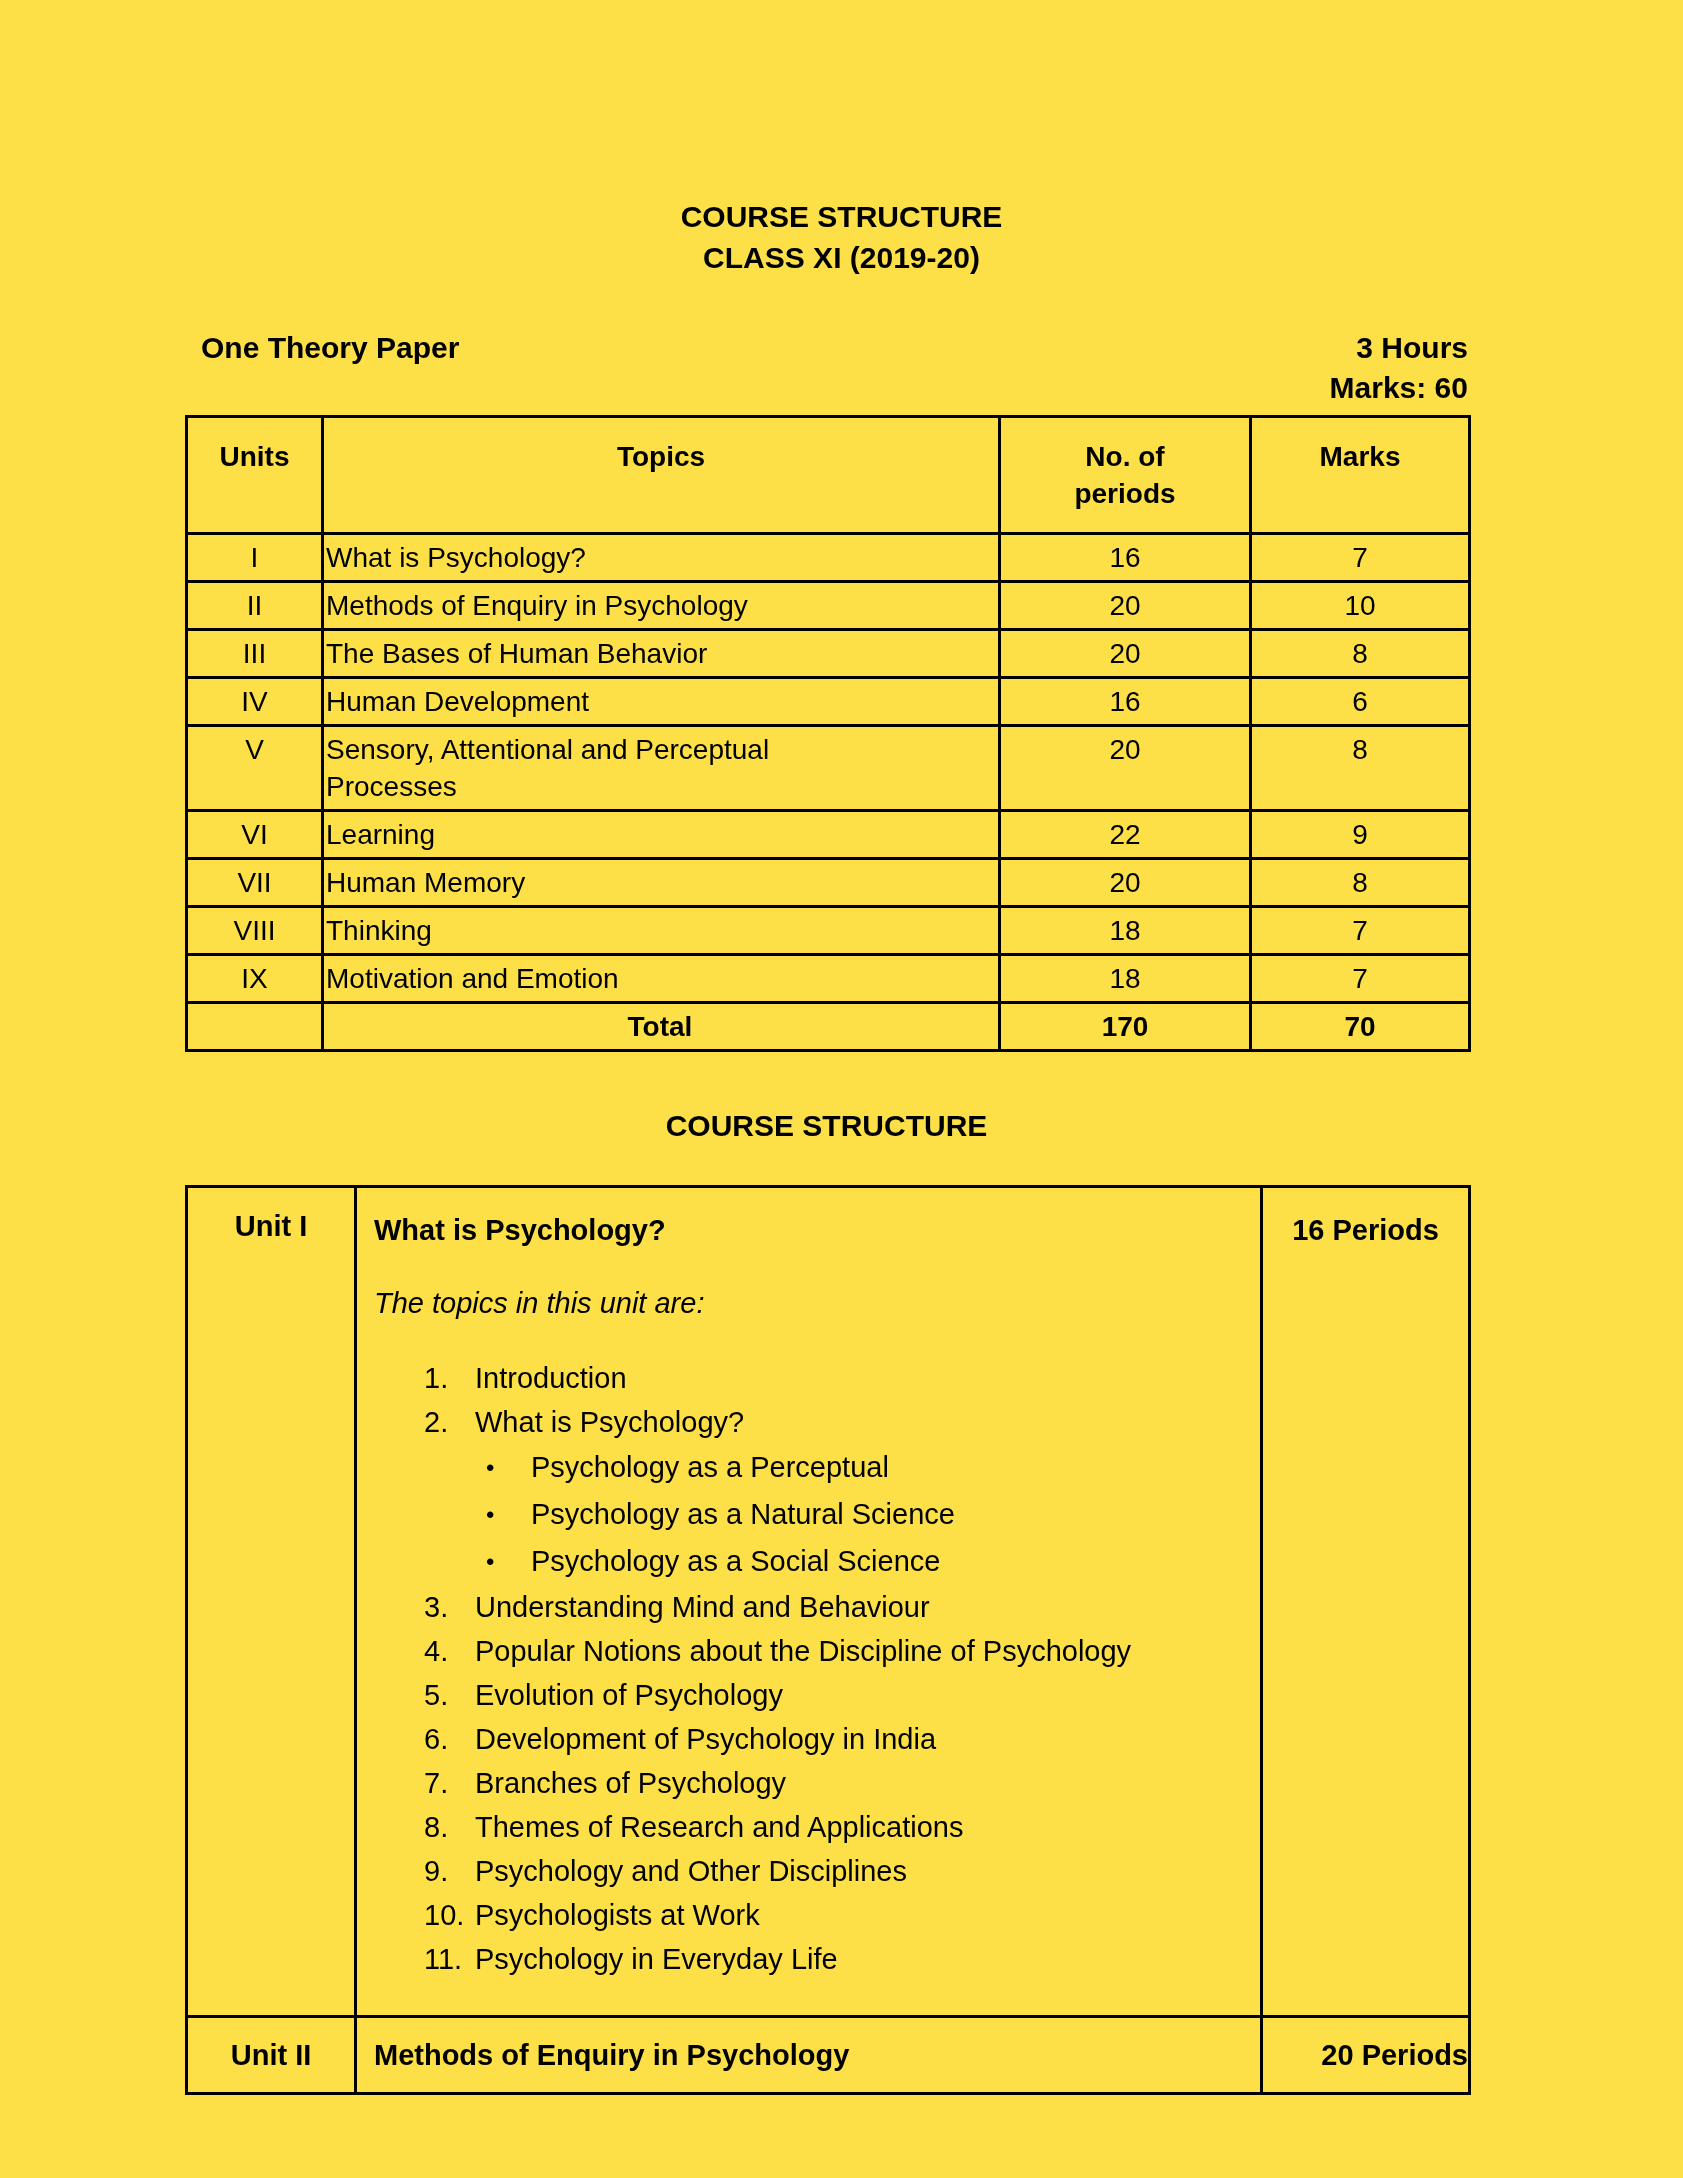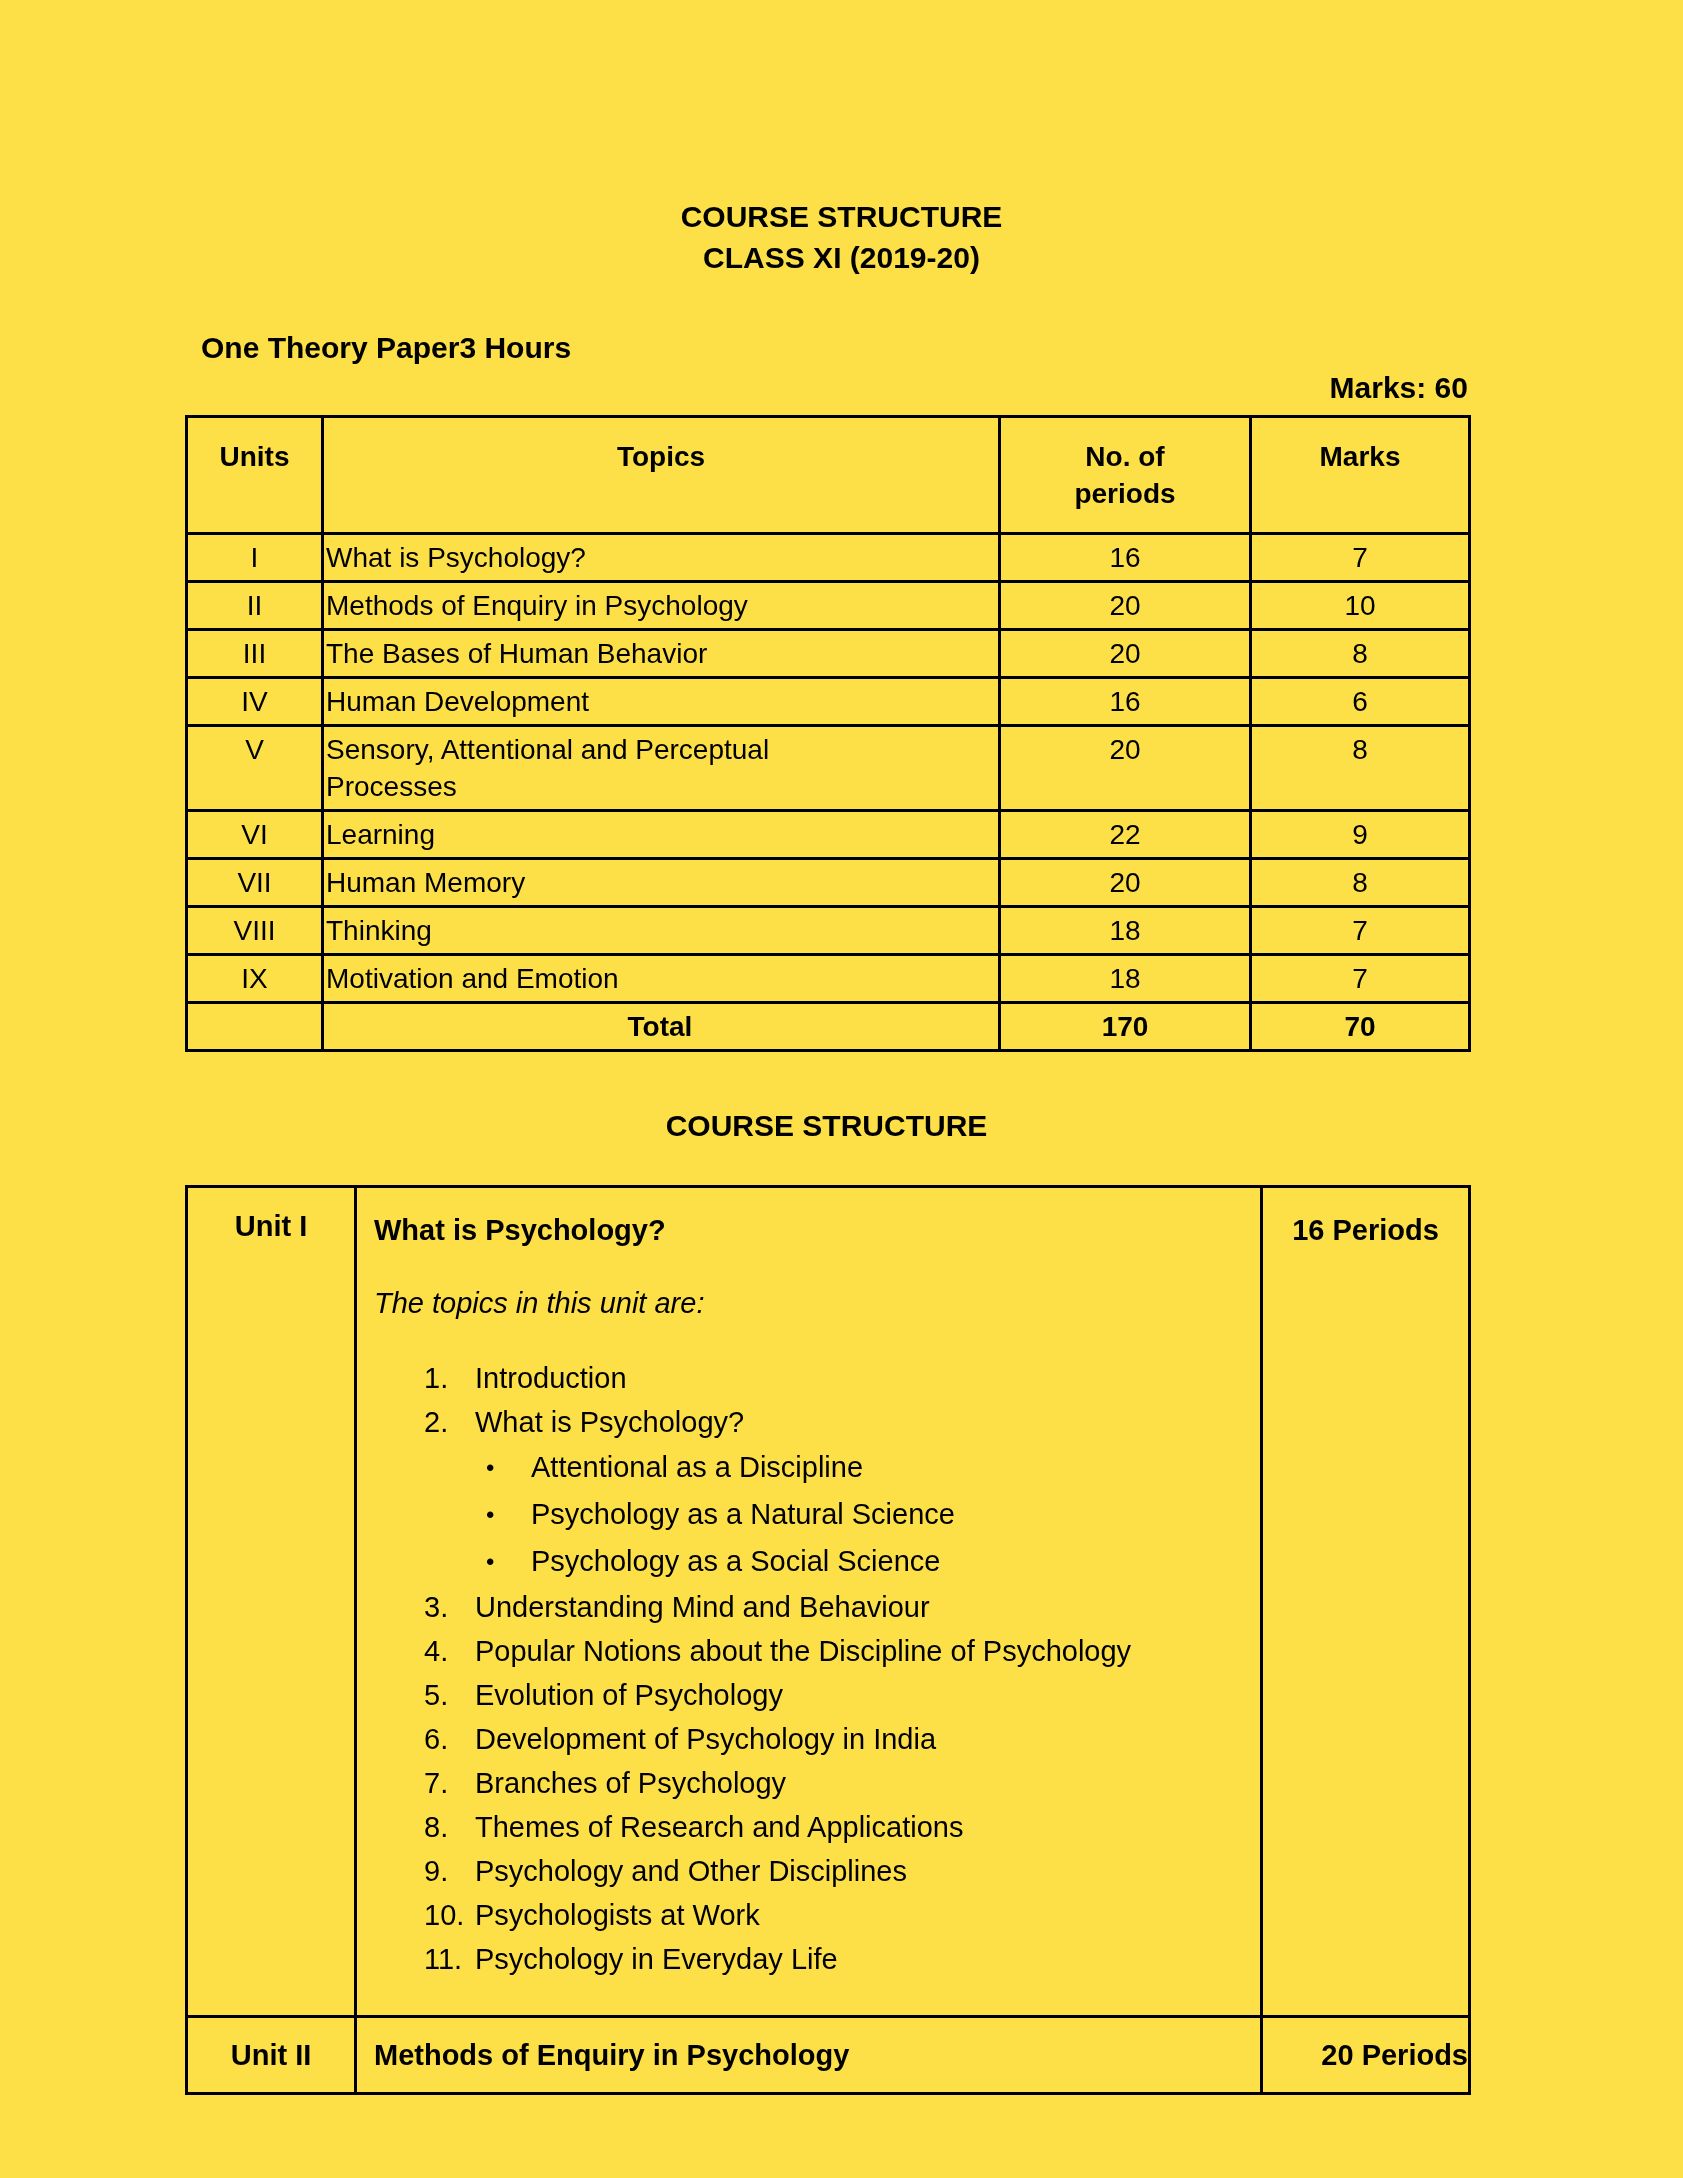--- a/index.html
+++ b/index.html
@@ -28,21 +28,21 @@
     width: 1283px;
     margin-left: 185px;
   }
   .paper-info {
     margin-top: 53px;
     font-weight: bold;
     font-size: 30px;
   }
   .paper-info-row1 {
     display: flex;
-    justify-content: flex-start;
+    justify-content: space-between;
     padding-left: 16px;
   }
   .paper-info-row2 {
     text-align: right;
     margin-top: 6px;
   }
   table.syllabus {
     border-collapse: collapse;
     width: 100%;
     margin-top: 10px;
@@ -244,21 +244,21 @@
               <div class="list-item">
                 <span class="list-marker">1.</span>
                 <span>Introduction</span>
               </div>
               <div class="list-item">
                 <span class="list-marker">2.</span>
                 <span>What is Psychology?</span>
               </div>
               <div class="bullet-item">
                 <span class="bullet-dot">•</span>
-                <span>Attentional as a Discipline</span>
+                <span>Psychology as a Perceptual</span>
               </div>
               <div class="bullet-item">
                 <span class="bullet-dot">•</span>
                 <span>Psychology as a Natural Science</span>
               </div>
               <div class="bullet-item">
                 <span class="bullet-dot">•</span>
                 <span>Psychology as a Social Science</span>
               </div>
               <div class="list-item">

